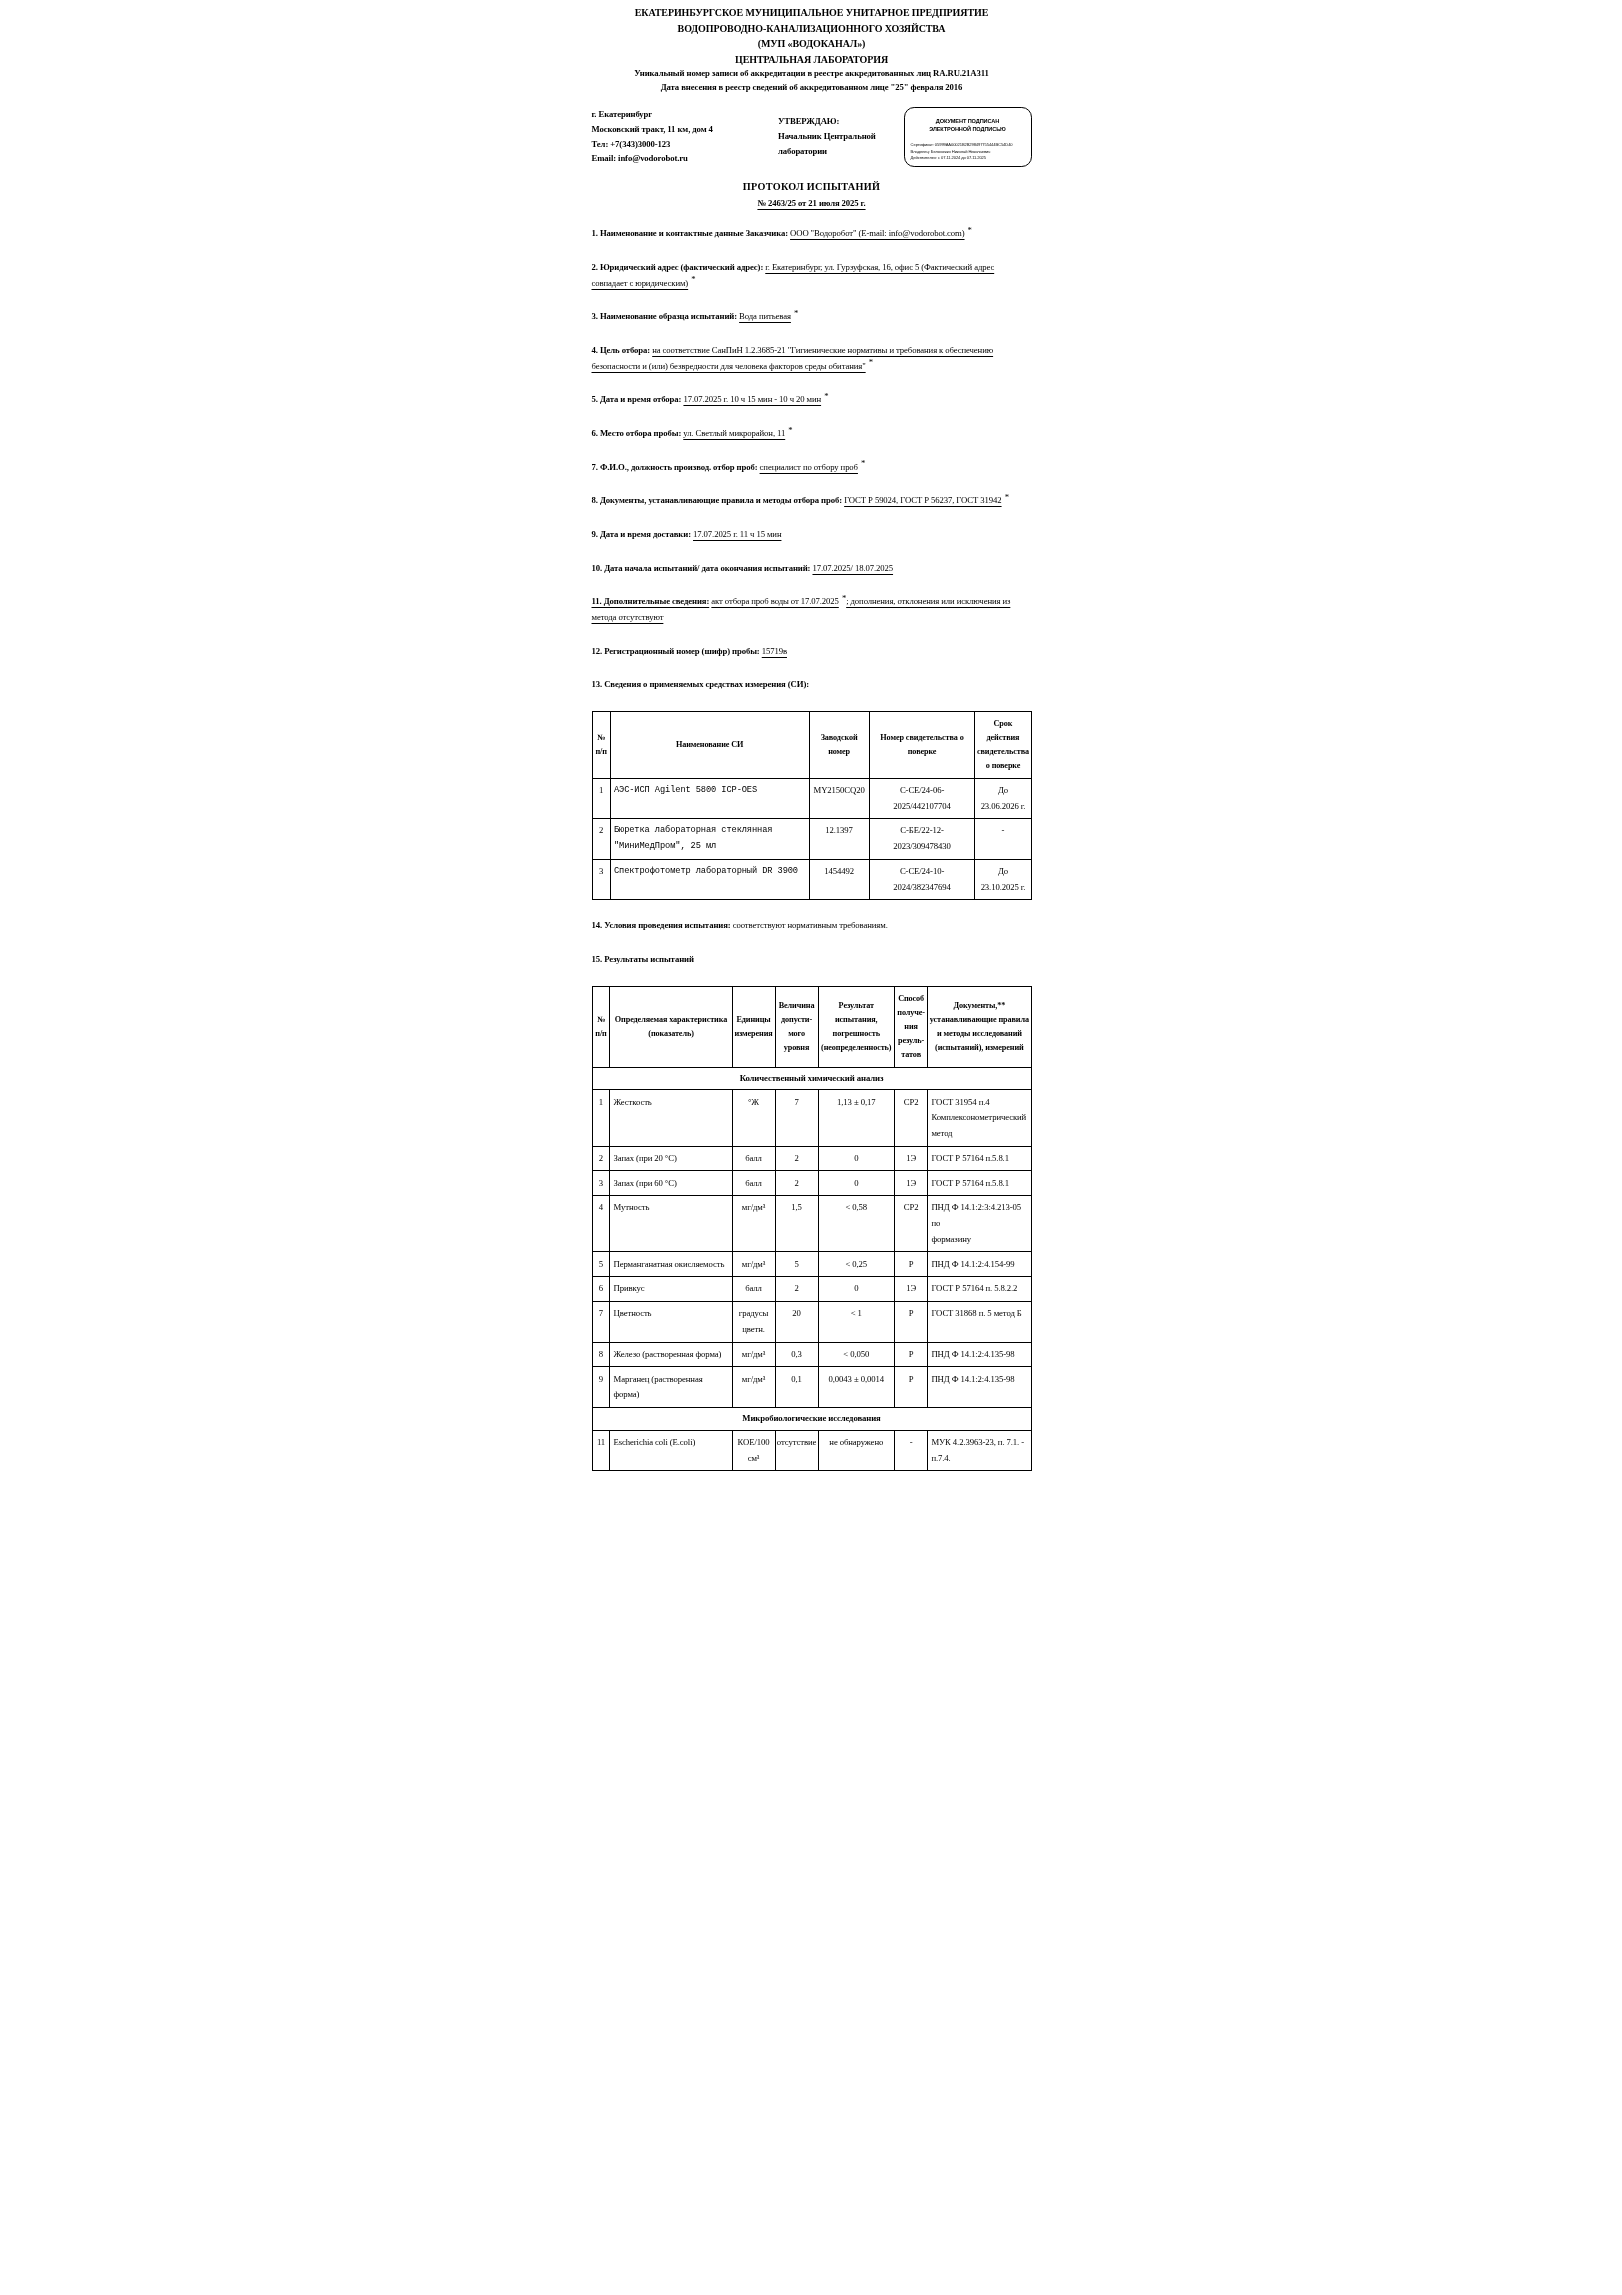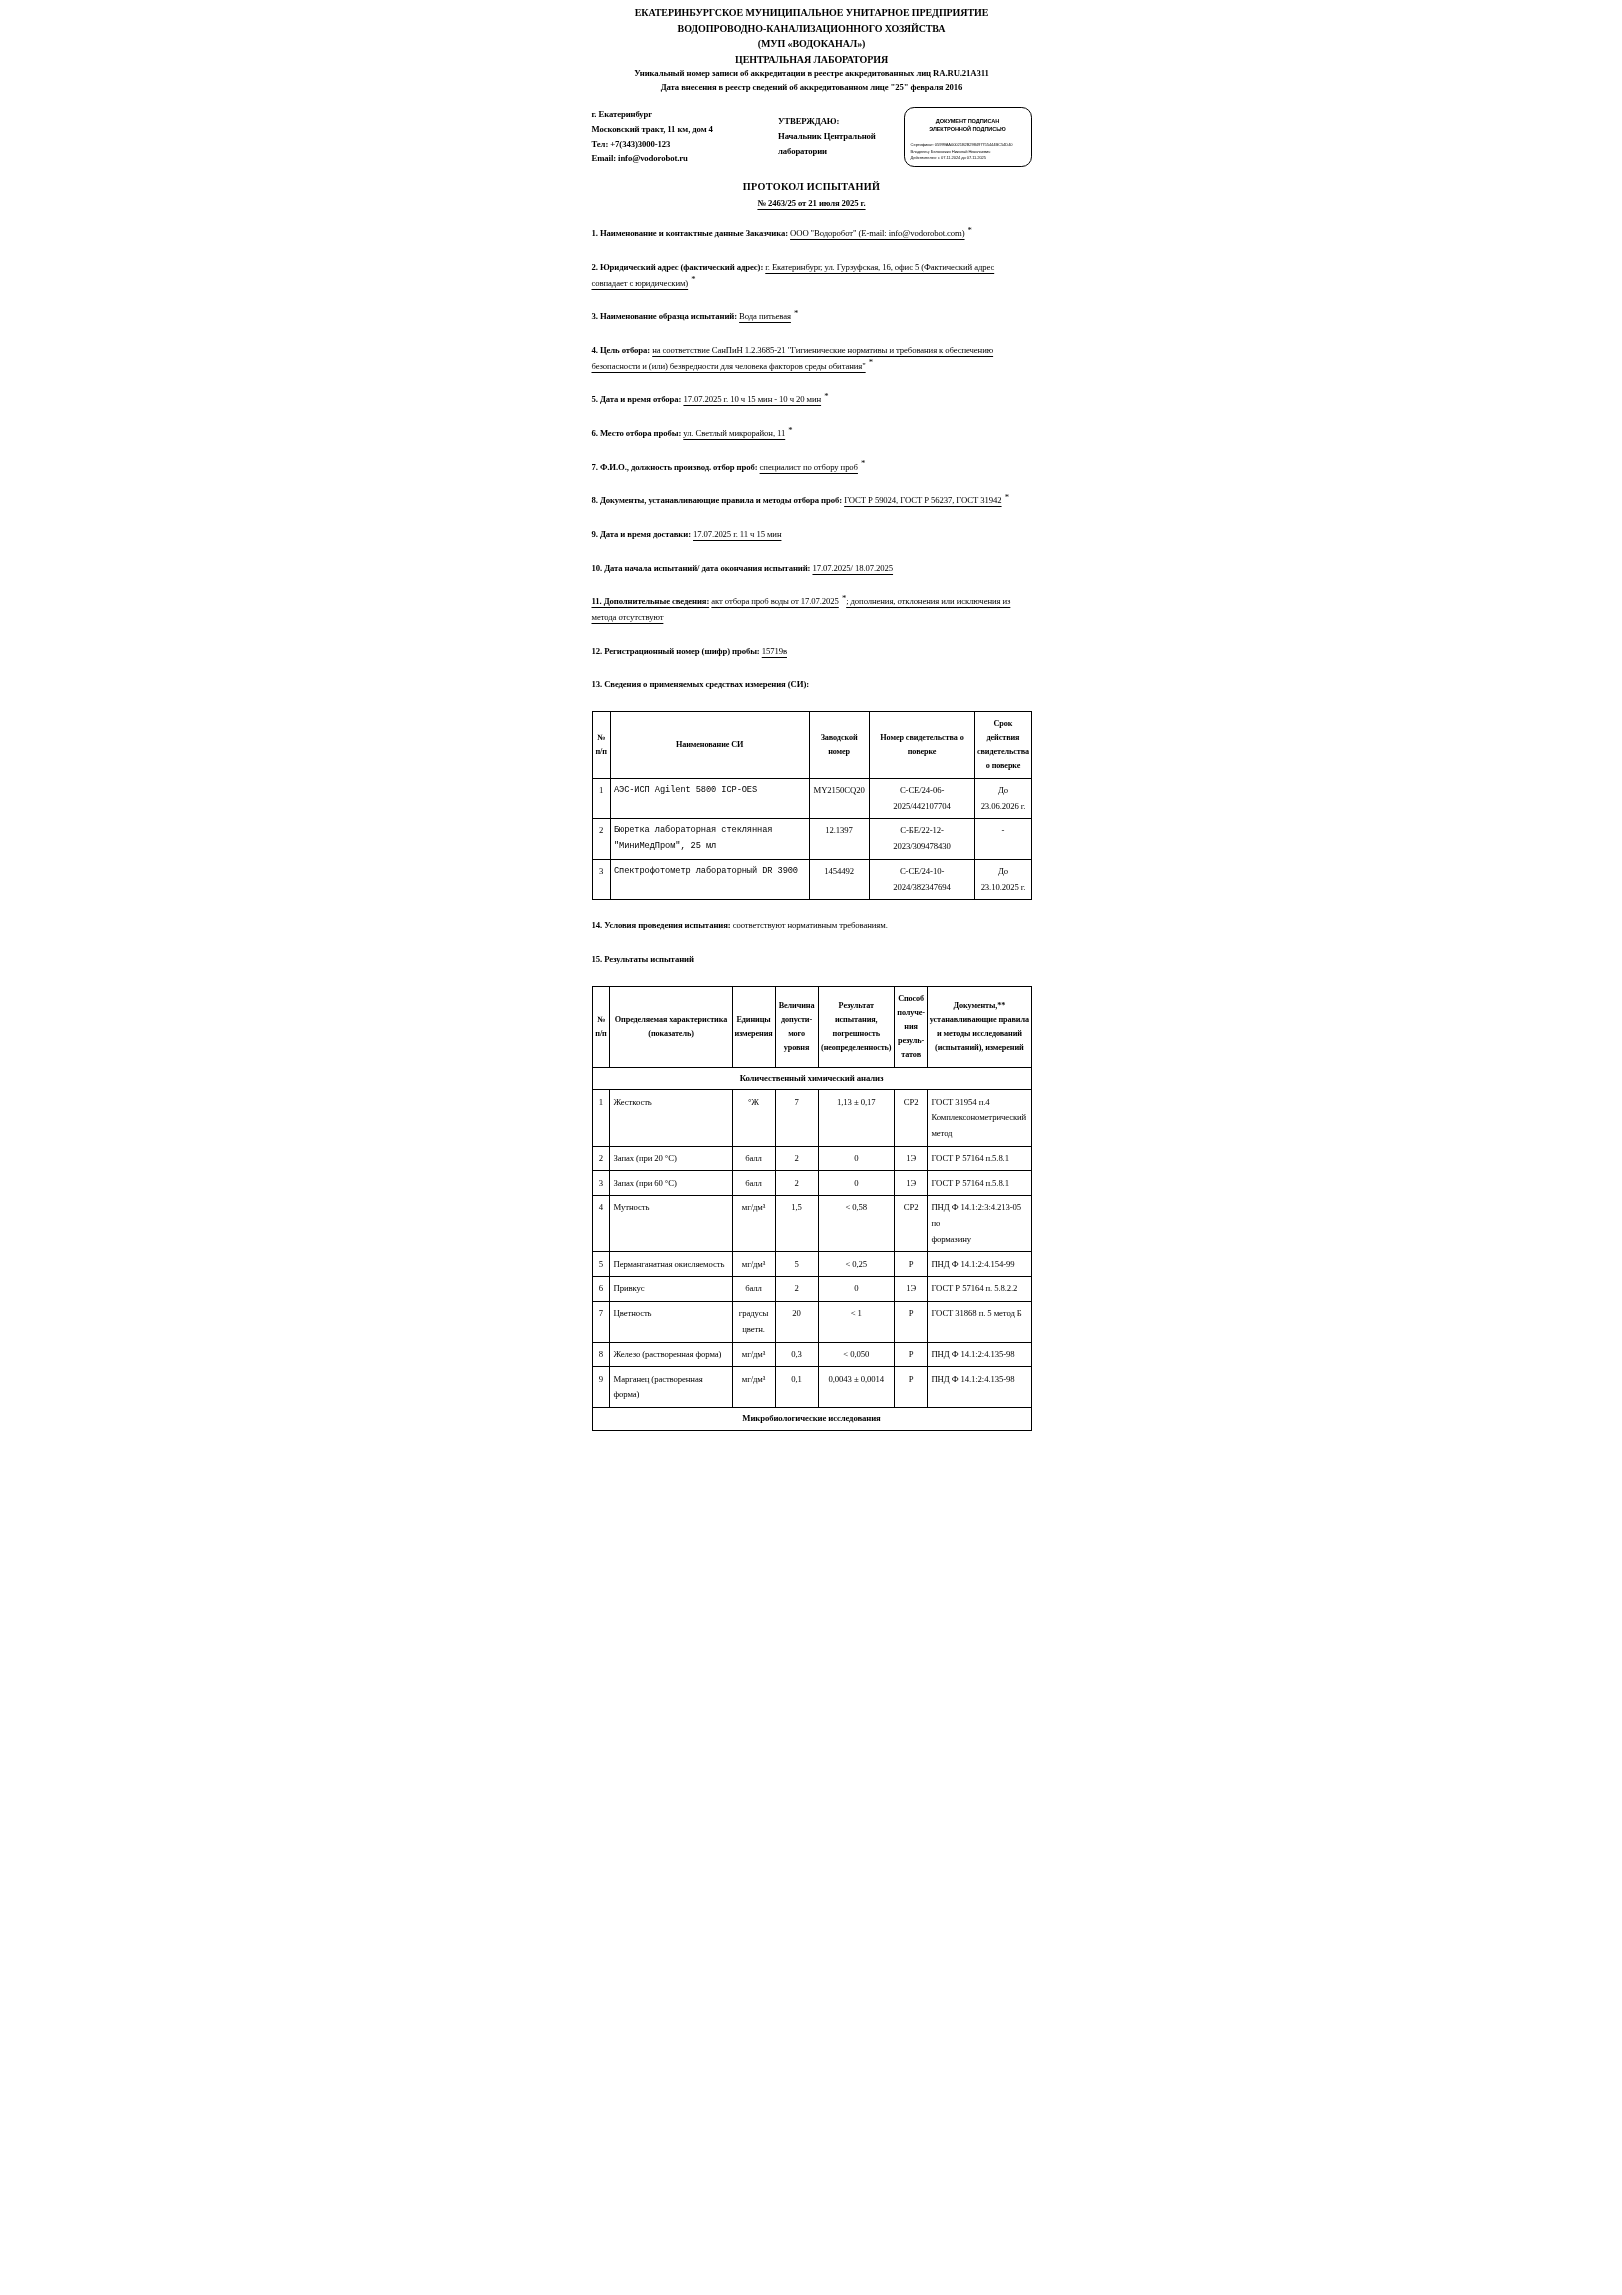--- a/index.html
+++ b/index.html
@@ -293,17 +293,26 @@
           <td class="rc-char">Марганец (растворенная<br>форма)</td>
           <td class="rc-unit">мг/дм³</td>
           <td class="rc-val">0,1</td>
           <td class="rc-res">0,0043 ± 0,0014</td>
           <td class="rc-met">Р</td>
           <td class="rc-doc">ПНД Ф 14.1:2:4.135-98</td>
         </tr>
         <tr>
           <td colspan="7" class="section-row">Микробиологические исследования</td>
         </tr>
+        <tr>
+          <td class="rc-num">11</td>
+          <td class="rc-char">Escherichia coli (E.coli)</td>
+          <td class="rc-unit">КОЕ/100<br>см³</td>
+          <td class="rc-val">отсутствие</td>
+          <td class="rc-res">не обнаружено</td>
+          <td class="rc-met">-</td>
+          <td class="rc-doc">МУК 4.2.3963-23, п. 7.1. -<br>п.7.4.</td>
+        </tr>
       </tbody>
   </table>
 
 </div>
 
 
 </body></html>

